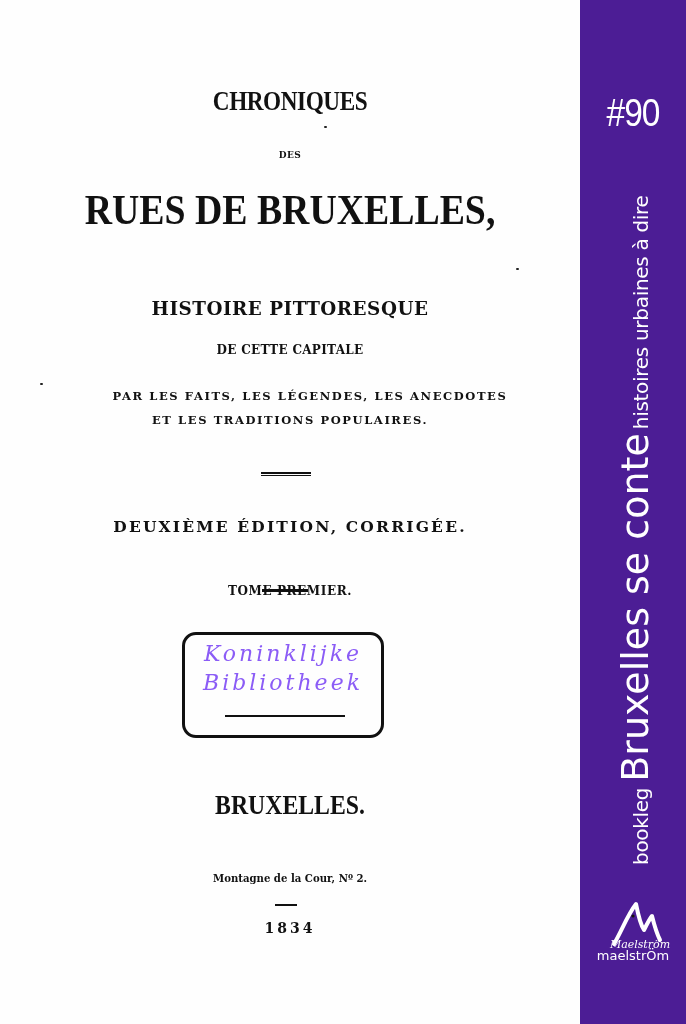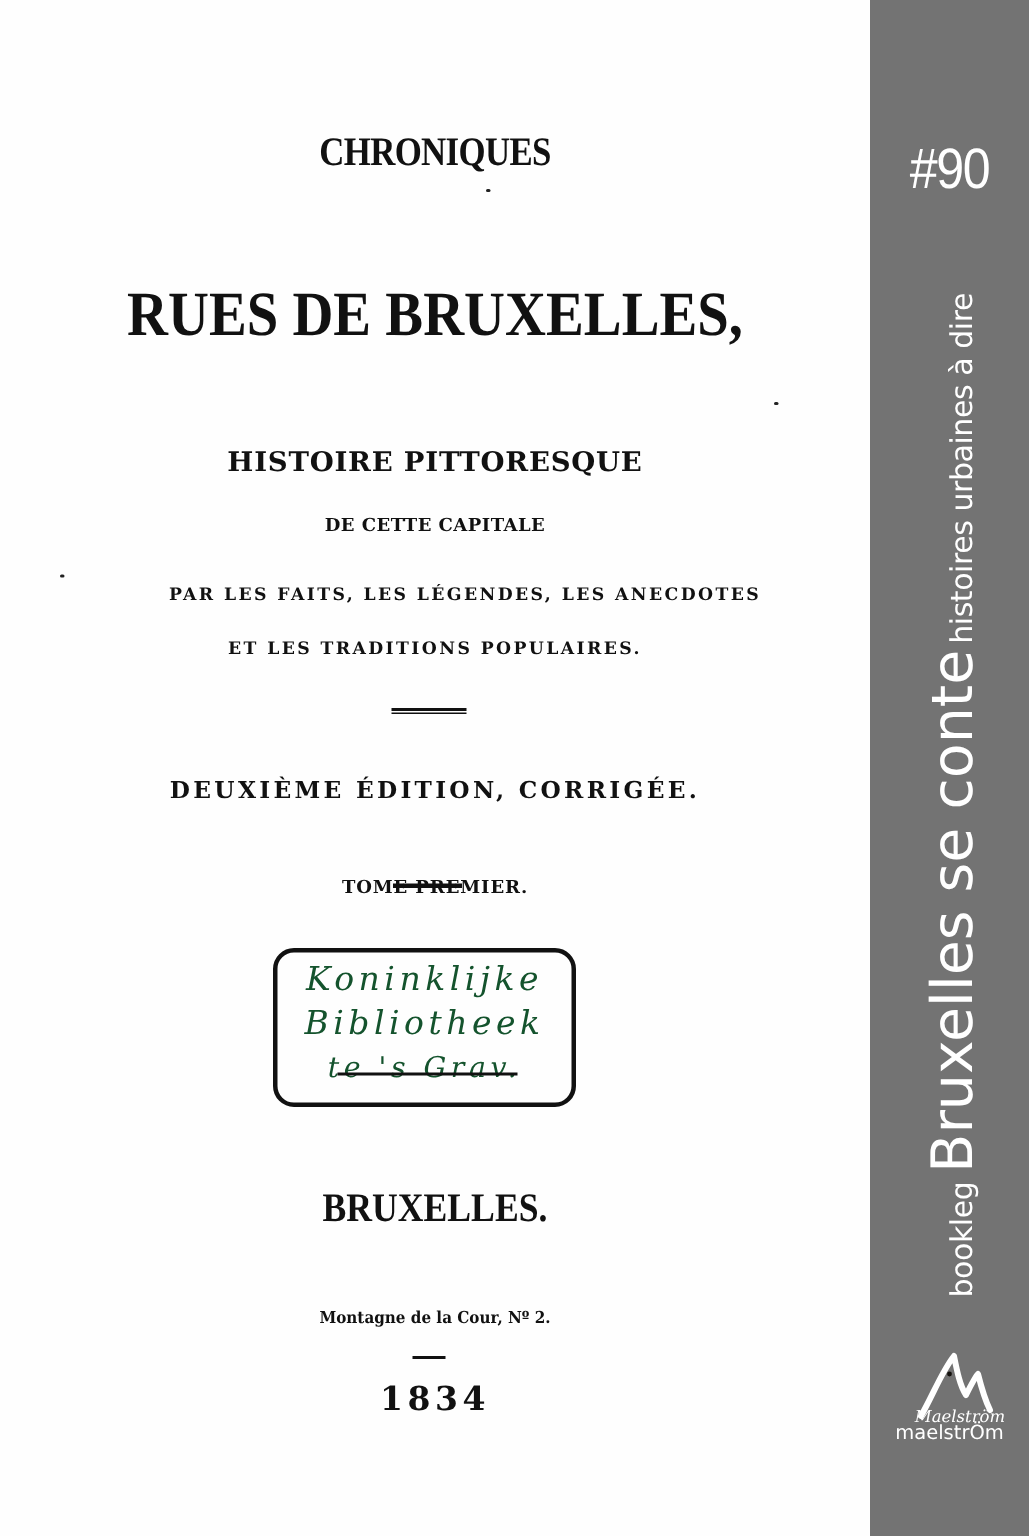--- a/index.html
+++ b/index.html
@@ -84,21 +84,20 @@
       font-size: 11.5px;
       letter-spacing: 1.6px;
       padding-left: 20px;
     }
     .traditions {
       top: 413px;
       font-family: "DejaVu Serif", serif;
       font-weight: bold;
       font-size: 11.5px;
       letter-spacing: 1.6px;
-      margin-top: 12px;
     }
     .rule {
       position: absolute;
       height: 0;
       border-top: 2px solid #111;
     }
     .rule.double {
       border-top: 2px solid #111;
       border-bottom: 1px solid #111;
       height: 1px;
@@ -130,21 +129,21 @@
     }
     .stamp-line {
       position: absolute;
       left: 0;
       width: 100%;
       text-align: center;
       font-family: "DejaVu Serif", serif;
       font-style: italic;
       font-size: 22px;
       letter-spacing: 3px;
-      color: #14532d;
+      color: #8b5cf6;
       white-space: nowrap;
     }
     .stamp-line.l1 { top: 6px; }
     .stamp-line.l2 { top: 35px; }
     .stamp-line.l3 { top: 66px; font-size: 19px; }
     .stamp-strike {
       position: absolute;
       left: 40px;
       top: 80px;
       width: 120px;
@@ -169,39 +168,39 @@
       top: 872px;
       font-family: "DejaVu Serif", serif;
       font-weight: bold;
       font-size: 11px;
       transform: scaleX(0.92);
     }
     .year {
       top: 920px;
       font-family: "DejaVu Serif", serif;
       font-weight: bold;
-      font-size: 22px;
+      font-size: 14px;
       letter-spacing: 3px;
     }
     .speck {
       position: absolute;
       width: 3px;
       height: 2px;
       background: #222;
       border-radius: 1px;
     }
 
     
     .sidebar {
       position: absolute;
       left: 580px;
       top: 0;
       width: 106px;
       height: 1024px;
-      background: #737373;
+      background: #4c1d95;
       color: #f4f4f2;
       font-family: "DejaVu Sans", "Liberation Sans", sans-serif;
     }
     .issue {
       position: absolute;
       top: 92px;
       left: 0;
       width: 106px;
       text-align: center;
       font-family: "Liberation Sans", sans-serif;
@@ -260,38 +259,38 @@
       letter-spacing: 0px;
     }
   </style>
 </head>
 <body>
 
 <div class="page">
 
   <div class="title-page">
     <div class="line chroniques">CHRONIQUES</div>
+    <div class="line des">DES</div>
     <div class="line rues">RUES DE BRUXELLES,</div>
     <div class="line histoire">HISTOIRE PITTORESQUE</div>
     <div class="line capitale">DE CETTE CAPITALE</div>
     <div class="line par">PAR LES FAITS, LES LÉGENDES, LES ANECDOTES</div>
     <div class="line traditions">ET LES TRADITIONS POPULAIRES.</div>
 
     <div class="rule double" style="left:261px; top:472px; width:50px;"></div>
 
     <div class="line edition">DEUXIÈME ÉDITION, CORRIGÉE.</div>
 
     <div class="rule" style="left:262px; top:589px; width:46px; border-top-width:3px;"></div>
 
     <div class="line tome">TOME PREMIER.</div>
 
     <div class="stamp">
       <div class="stamp-line l1">Koninklijke</div>
       <div class="stamp-line l2">Bibliotheek</div>
-      <div class="stamp-line l3">te 's Grav.</div>
       <div class="stamp-strike"></div>
     </div>
 
     <div class="line bruxelles">BRUXELLES.</div>
     <div class="line montagne">Montagne de la Cour, Nº 2.</div>
 
     <div class="rule" style="left:275px; top:904px; width:22px; border-top-width:2px;"></div>
 
     <div class="line year">1834</div>
 

